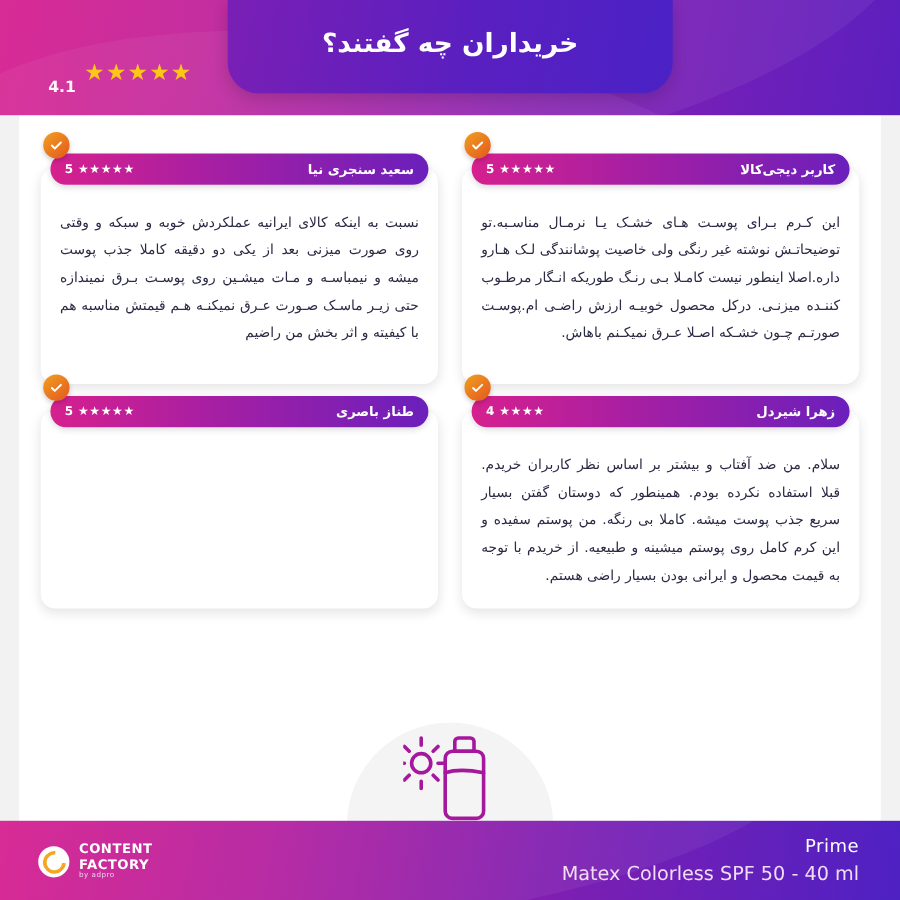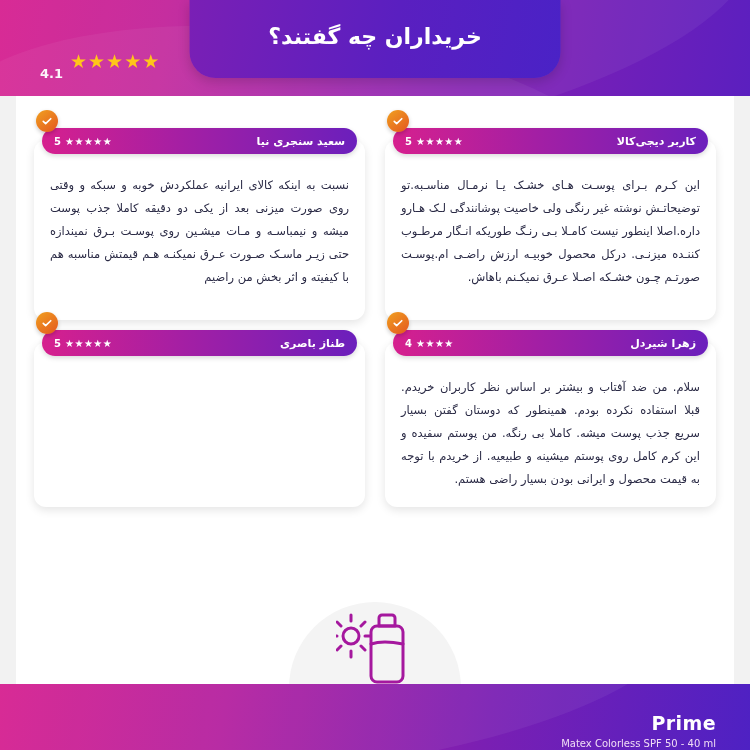--- a/index.html
+++ b/index.html
@@ -140,22 +140,22 @@
     background:linear-gradient(100deg,#d61f8f 0%,#b4209f 30%,#7a1fb3 65%,#4e21c3 100%);
     overflow:hidden;
   }
   .footer .fswoosh{
     position:absolute;width:800px;height:220px;border-radius:50%;
     background:rgba(255,255,255,0.055);left:-120px;top:-130px;transform:rotate(-6deg);
   }
   .brand{
     position:absolute;right:34px;top:12px;text-align:right;
   }
-  .brand .bname{color:#ffffff;font-size:19px;font-weight:bold;letter-spacing:.4px;margin-top:16px;}
-  .brand .bdesc{color:#f0dcf5;font-size:10px;margin-top:4px;direction:ltr;text-align:right;}
+  .brand .bname{color:#ffffff;font-size:15px;font-weight:normal;letter-spacing:.4px;}
+  .brand .bdesc{color:#f0dcf5;font-size:16px;margin-top:4px;direction:ltr;text-align:right;}
   .cf{
     position:absolute;left:32px;top:18px;
     display:flex;align-items:center;gap:8px;direction:ltr;
   }
   .cf .cf-mark{
     width:26px;height:26px;border-radius:50%;
     background:#ffffff;
     display:flex;align-items:center;justify-content:center;
   }
   .cf .cf-mark .inner{
@@ -273,15 +273,25 @@
   </div>
 
   <div class="footer">
     <div class="fswoosh"></div>
 
     <div class="brand">
       <div class="bname">Prime</div>
       <div class="bdesc">Matex Colorless SPF 50 - 40 ml</div>
     </div>
 
+    <div class="cf">
+      <div class="cf-mark">
+        <div class="inner"></div>
+      </div>
+      <div class="cf-txt">
+        <div class="l1">CONTENT</div>
+        <div class="l1">FACTORY</div>
+        <div class="l2">by adpro</div>
+      </div>
+    </div>
   </div>
 
 </div>
 
 </body></html>

